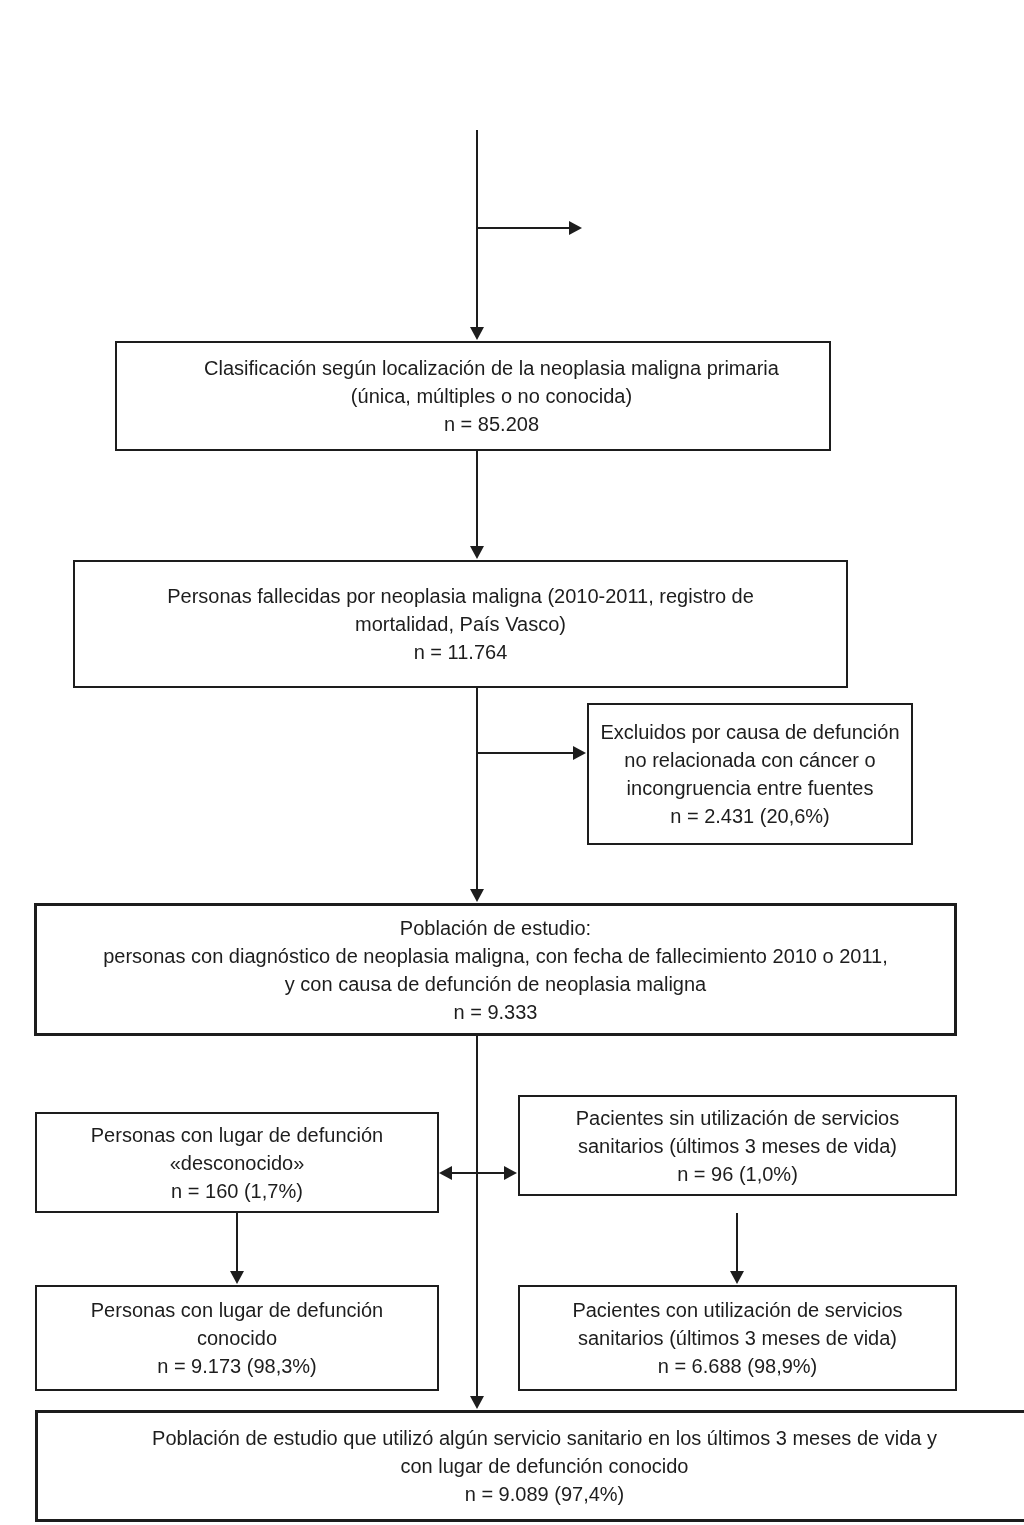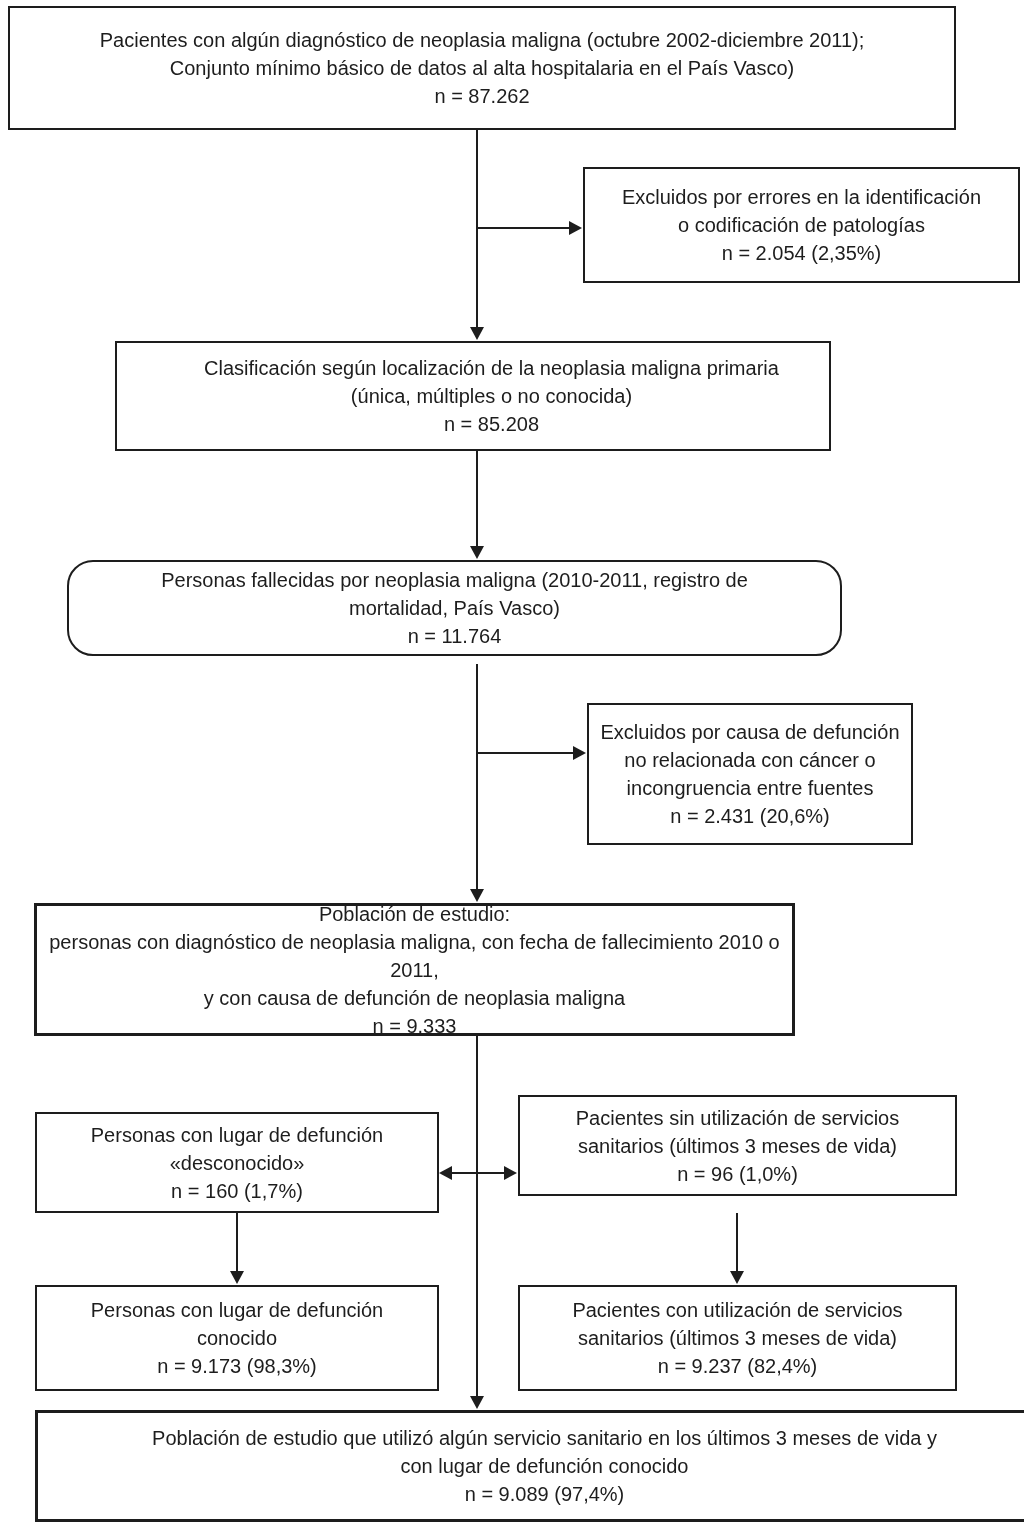--- a/index.html
+++ b/index.html
@@ -38,23 +38,23 @@
     width: 1024px;
     height: 1525px;
   }
   #connectors line { stroke: #1d1d1d; stroke-width: 2; }
   #connectors polygon { fill: #1d1d1d; }
 
   
   #node-initial          { left: 8px;   top: 6px;    width: 948px; height: 124px; }
   #node-excluded-errors  { left: 583px; top: 167px;  width: 437px; height: 116px; }
   #node-classification   { left: 115px; top: 341px;  width: 716px; height: 110px; padding-left: 43px; }
-  #node-deceased         { left: 67px;  top: 560px;  width: 775px; height: 96px; border-radius: 26px; }
+  #node-deceased         { left: 73px;  top: 560px;  width: 775px; height: 128px; }
   #node-excluded-cause   { left: 587px; top: 703px;  width: 326px; height: 142px; }
-  #node-study-population { left: 34px;  top: 903px;  width: 761px; height: 133px; }
+  #node-study-population { left: 34px;  top: 903px;  width: 923px; height: 133px; }
   #node-unknown-place    { left: 35px;  top: 1112px; width: 404px; height: 101px; }
   #node-no-services      { left: 518px; top: 1095px; width: 439px; height: 101px; }
   #node-known-place      { left: 35px;  top: 1285px; width: 404px; height: 106px; }
   #node-with-services    { left: 518px; top: 1285px; width: 439px; height: 106px; }
   #node-final-population { left: 35px;  top: 1410px; width: 1019px; height: 112px; }
 </style>
 </head>
 <body>
 
 <div id="figure">
@@ -92,27 +92,21 @@
     <g>
       <line x1="237" y1="1213" x2="237" y2="1273"></line>
       <polygon points="230,1271 244,1271 237,1284"></polygon>
     </g>
     <g>
       <line x1="737" y1="1213" x2="737" y2="1273"></line>
       <polygon points="730,1271 744,1271 737,1284"></polygon>
     </g>
   </svg>
 
-  <div class="node" id="node-initial">Pacientes con algún diagnóstico de neoplasia maligna (octubre 2002-diciembre 2011);
-Conjunto mínimo básico de datos al alta hospitalaria en el País Vasco)
-n = 87.262</div>
 
-  <div class="node" id="node-excluded-errors">Excluidos por errores en la identificación
-o codificación de patologías
-n = 2.054 (2,35%)</div>
 
   <div class="node" id="node-classification">Clasificación según localización de la neoplasia maligna primaria
 (única, múltiples o no conocida)
 n = 85.208</div>
 
   <div class="node" id="node-deceased">Personas fallecidas por neoplasia maligna (2010-2011, registro de
 mortalidad, País Vasco)
 n = 11.764</div>
 
   <div class="node" id="node-excluded-cause">Excluidos por causa de defunción
@@ -132,19 +126,19 @@
   <div class="node" id="node-no-services">Pacientes sin utilización de servicios
 sanitarios (últimos 3 meses de vida)
 n = 96 (1,0%)</div>
 
   <div class="node" id="node-known-place">Personas con lugar de defunción
 conocido
 n = 9.173 (98,3%)</div>
 
   <div class="node" id="node-with-services">Pacientes con utilización de servicios
 sanitarios (últimos 3 meses de vida)
-n = 9.237 (82,4%)</div>
+n = 6.688 (98,9%)</div>
 
   <div class="node heavy" id="node-final-population">Población de estudio que utilizó algún servicio sanitario en los últimos 3 meses de vida y
 con lugar de defunción conocido
 n = 9.089 (97,4%)</div>
 
 </div>
 
 </body></html>

